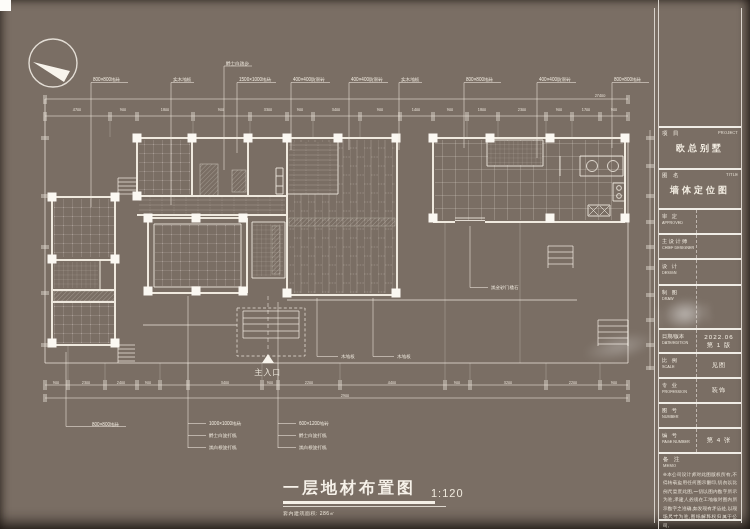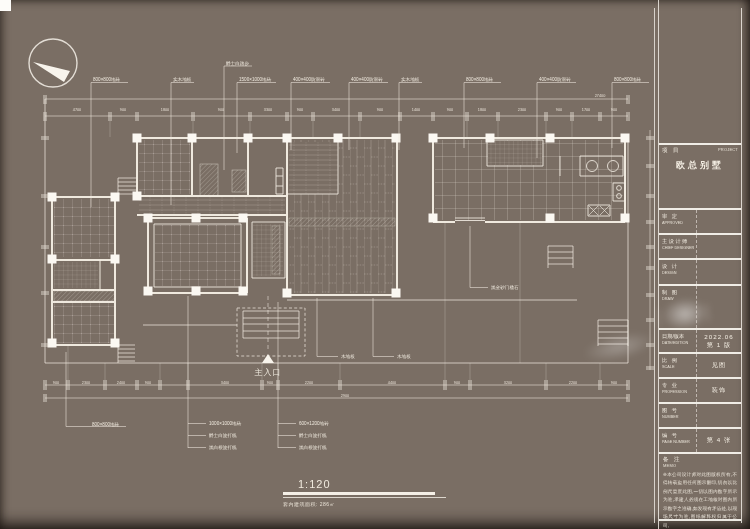--- a/index.html
+++ b/index.html
@@ -250,28 +250,35 @@
       <text x="268" y="375" font-size="8" text-anchor="middle" letter-spacing="1">主入口</text>
     </g>
   </svg>
 
   <div class="smudge plan"></div>
   <div class="smudge tb"></div>
 
   <div class="tb">
     <div class="tb-inner">
 
-      <div class="tb-row" style="top:126px;height:36px;margin-top:17px;">
+      <div class="tb-row" style="top:126px;height:36px;">
         <div class="lblrow">
           <span class="zh">项 目</span>
           <span class="en">PROJECT</span>
         </div>
         <div class="big-val">欧总别墅</div>
       </div>
 
+      <div class="tb-row" style="top:168px;height:40px;">
+        <div class="lblrow">
+          <span class="zh">图 名</span>
+          <span class="en">TITLE</span>
+        </div>
+        <div class="big-val">墙体定位图</div>
+      </div>
 
       <div class="tb-row sig" style="top:208px;height:25px;">
         <div class="cl">
             <span class="zh">审 定</span>
         <span class="en">APPROVED</span>
           </div>
         <div class="cr"></div>
       </div>
 
       <div class="tb-row sig" style="top:233px;height:25px;">
@@ -347,20 +354,21 @@
           <span class="en">MEMO</span>
         </div>
         <div class="memo-text">※本公司设计师对此图版权所有,不得转载盗用任何图示翻印,切勿以比例尺量度此图,一切以图内数字所示为准,承建人必须在工地核对图内所示数字之准确,如发现有矛盾处,以现场尺寸为准,图纸解释权归属于公司。</div>
       </div>
 
     </div>
   </div>
 
   <div class="main-title">
     <div class="mt-line1">
+      <span class="mt-text">一层地材布置图</span>
       <span class="mt-scale">1:120</span>
     </div>
     <div class="mt-rule"></div>
     <div class="mt-rule2"></div>
     <div class="mt-sub">套内建筑面积: 286㎡</div>
   </div>
 
 </div>
 
 </body></html>

